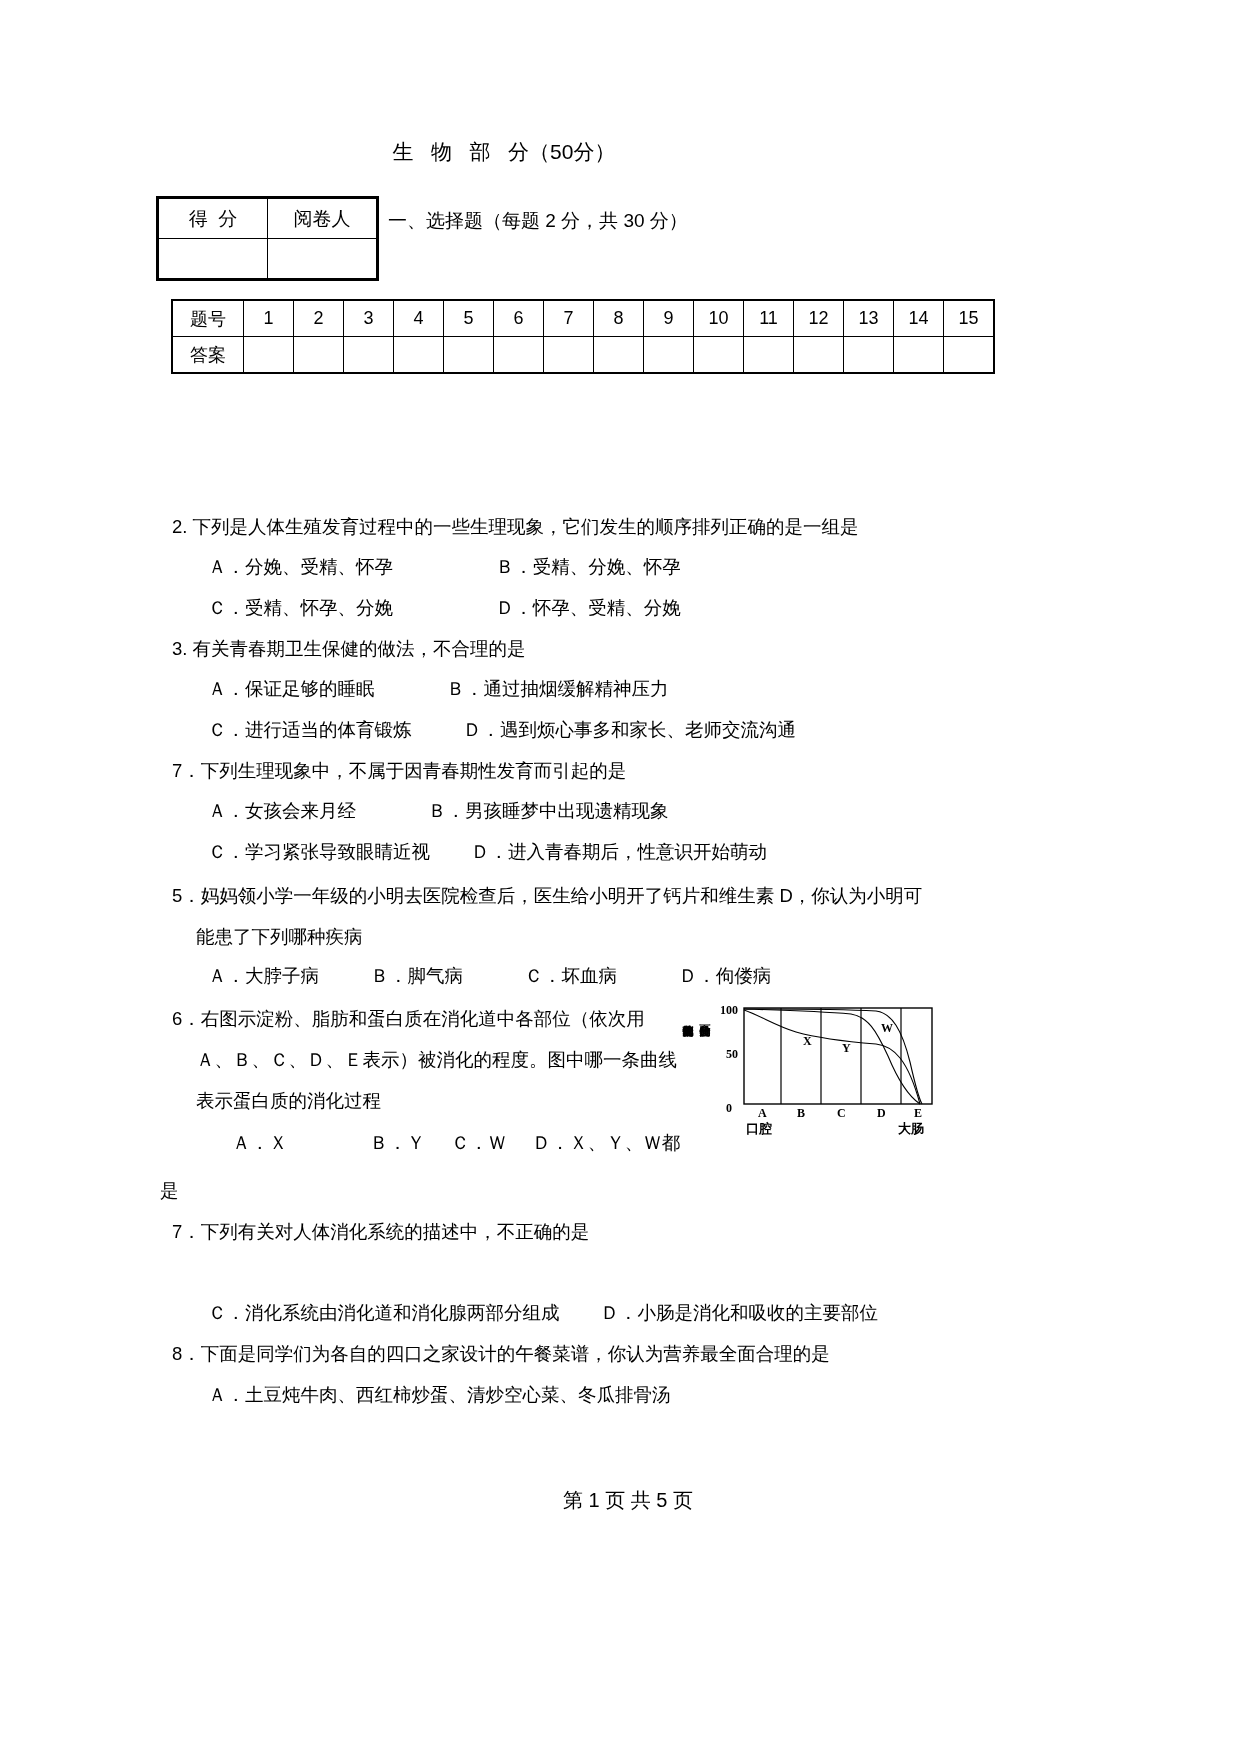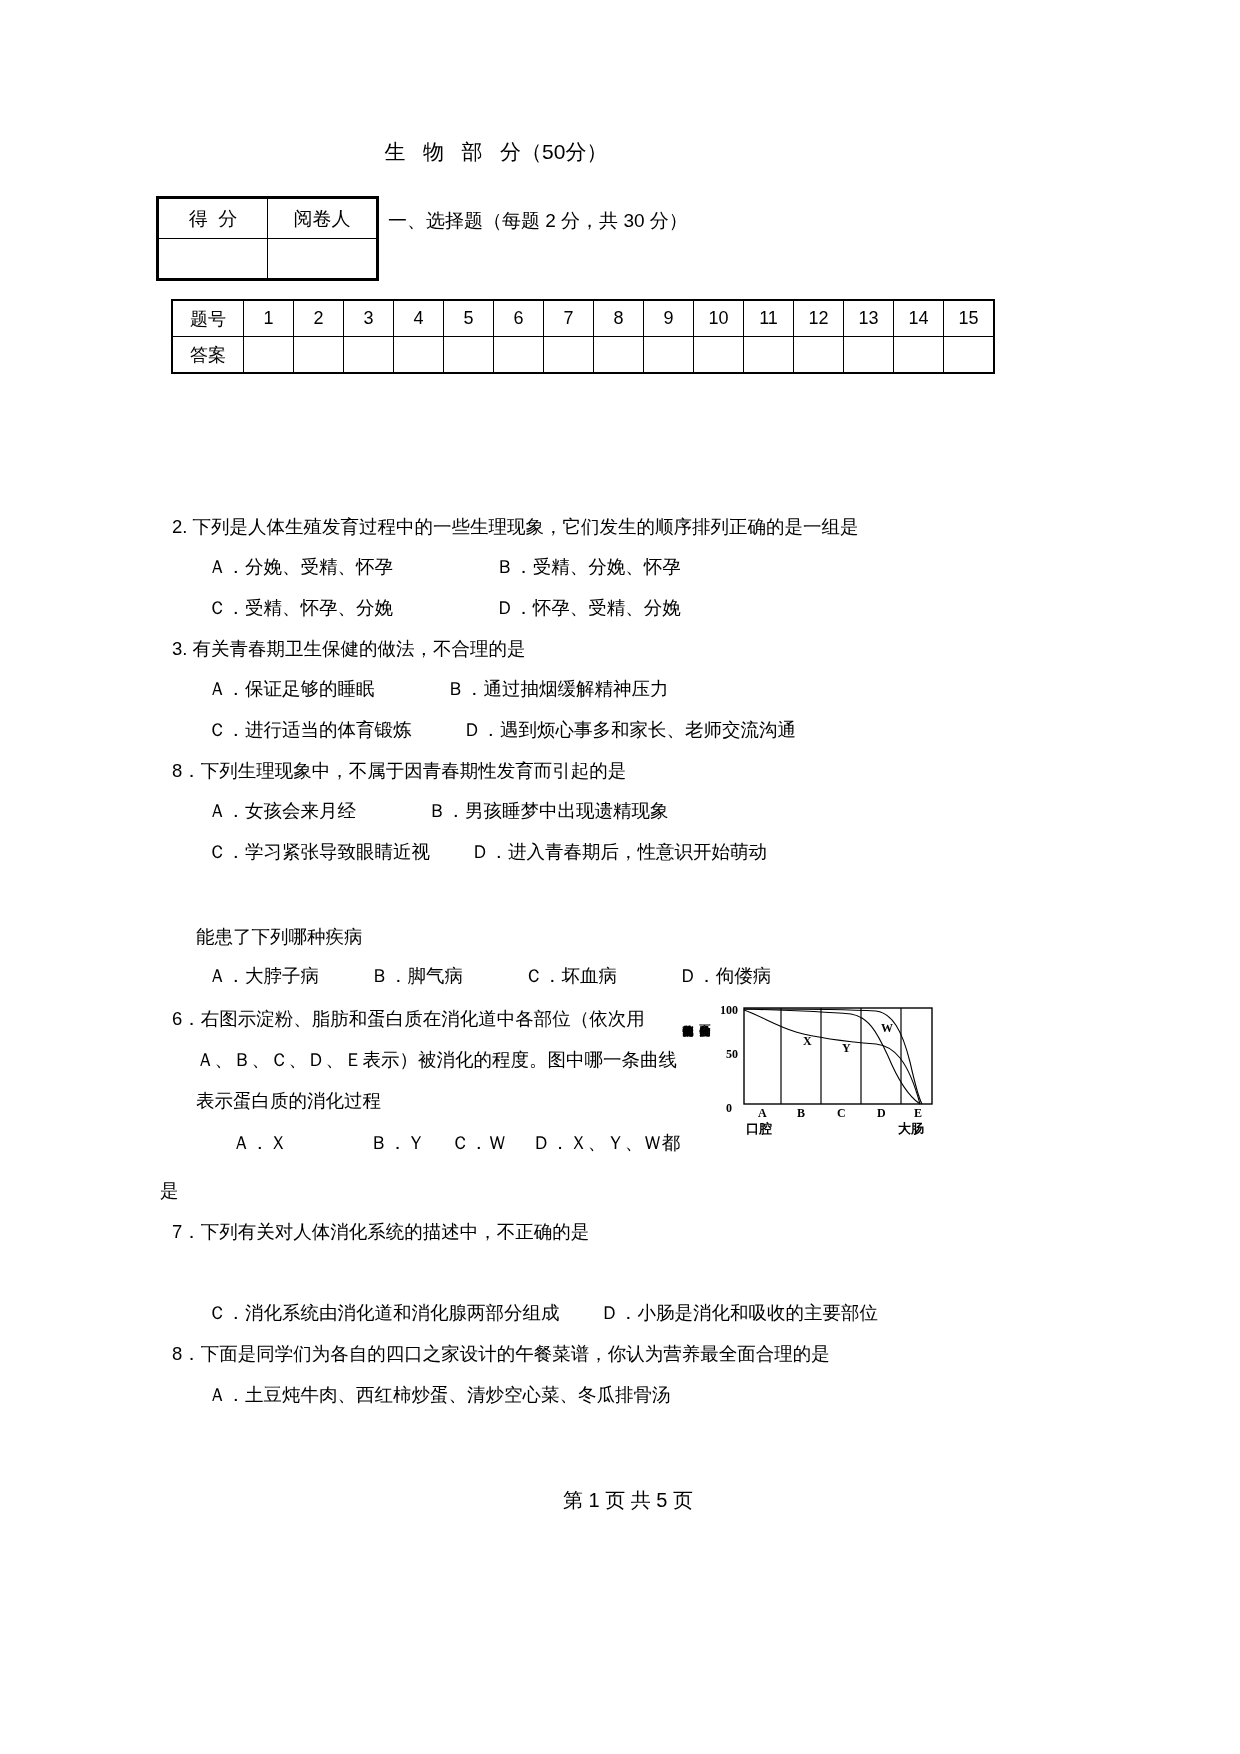--- a/index.html
+++ b/index.html
@@ -18,21 +18,21 @@
   .page {
     position: relative;
     width: 1240px;
     height: 1754px;
     box-sizing: border-box;
   }
 
   
   .doc-title {
     position: absolute;
-    left: 4px;
+    left: 12px;
     top: 138px;
     width: 984px;
     text-align: center;
     font-size: 21px;
     letter-spacing: 0px;
     font-family: "Liberation Sans", "DejaVu Sans", sans-serif;
     white-space: pre;
   }
 
   
@@ -210,24 +210,25 @@
 
 
   <div class="q-stem" style="top:514px;">2. 下列是人体生殖发育过程中的一些生理现象，它们发生的顺序排列正确的是一组是</div>
   <div class="q-opts" style="top:554px;">Ａ．分娩、受精、怀孕                    Ｂ．受精、分娩、怀孕</div>
   <div class="q-opts" style="top:595px;">Ｃ．受精、怀孕、分娩                    Ｄ．怀孕、受精、分娩</div>
 
   <div class="q-stem" style="top:636px;">3. 有关青春期卫生保健的做法，不合理的是</div>
   <div class="q-opts" style="top:676px;">Ａ．保证足够的睡眠              Ｂ．通过抽烟缓解精神压力</div>
   <div class="q-opts" style="top:717px;">Ｃ．进行适当的体育锻炼          Ｄ．遇到烦心事多和家长、老师交流沟通</div>
 
-  <div class="q-stem" style="top:758px;">8．下列生理现象中，不属于因青春期性发育而引起的是</div>
+  <div class="q-stem" style="top:758px;">7．下列生理现象中，不属于因青春期性发育而引起的是</div>
   <div class="q-opts" style="top:839px;">Ｃ．学习紧张导致眼睛近视        Ｄ．进入青春期后，性意识开始萌动</div>
   <div class="q-opts" style="top:798px;">Ａ．女孩会来月经              Ｂ．男孩睡梦中出现遗精现象</div>
 
+  <div class="q-stem" style="top:883px;">5．妈妈领小学一年级的小明去医院检查后，医生给小明开了钙片和维生素 D，你认为小明可</div>
   <div class="q-cont" style="top:924px;">能患了下列哪种疾病</div>
   <div class="q-opts" style="top:963px;">Ａ．大脖子病          Ｂ．脚气病            Ｃ．坏血病            Ｄ．佝偻病</div>
 
   <div class="q-stem" style="top:1006px;">6．右图示淀粉、脂肪和蛋白质在消化道中各部位（依次用</div>
   <div class="q-cont" style="top:1047px;">Ａ、Ｂ、Ｃ、Ｄ、Ｅ表示）被消化的程度。图中哪一条曲线</div>
   <div class="q-cont" style="top:1088px;">表示蛋白质的消化过程</div>
   <div class="q-opts" style="top:1130px;margin-left:24px;">Ａ．Ｘ                Ｂ．Ｙ     Ｃ．Ｗ     Ｄ．Ｘ、Ｙ、Ｗ都</div>
   <div class="q-overflow" style="top:1178px;">是</div>
 
   <div class="figure-wrap">

